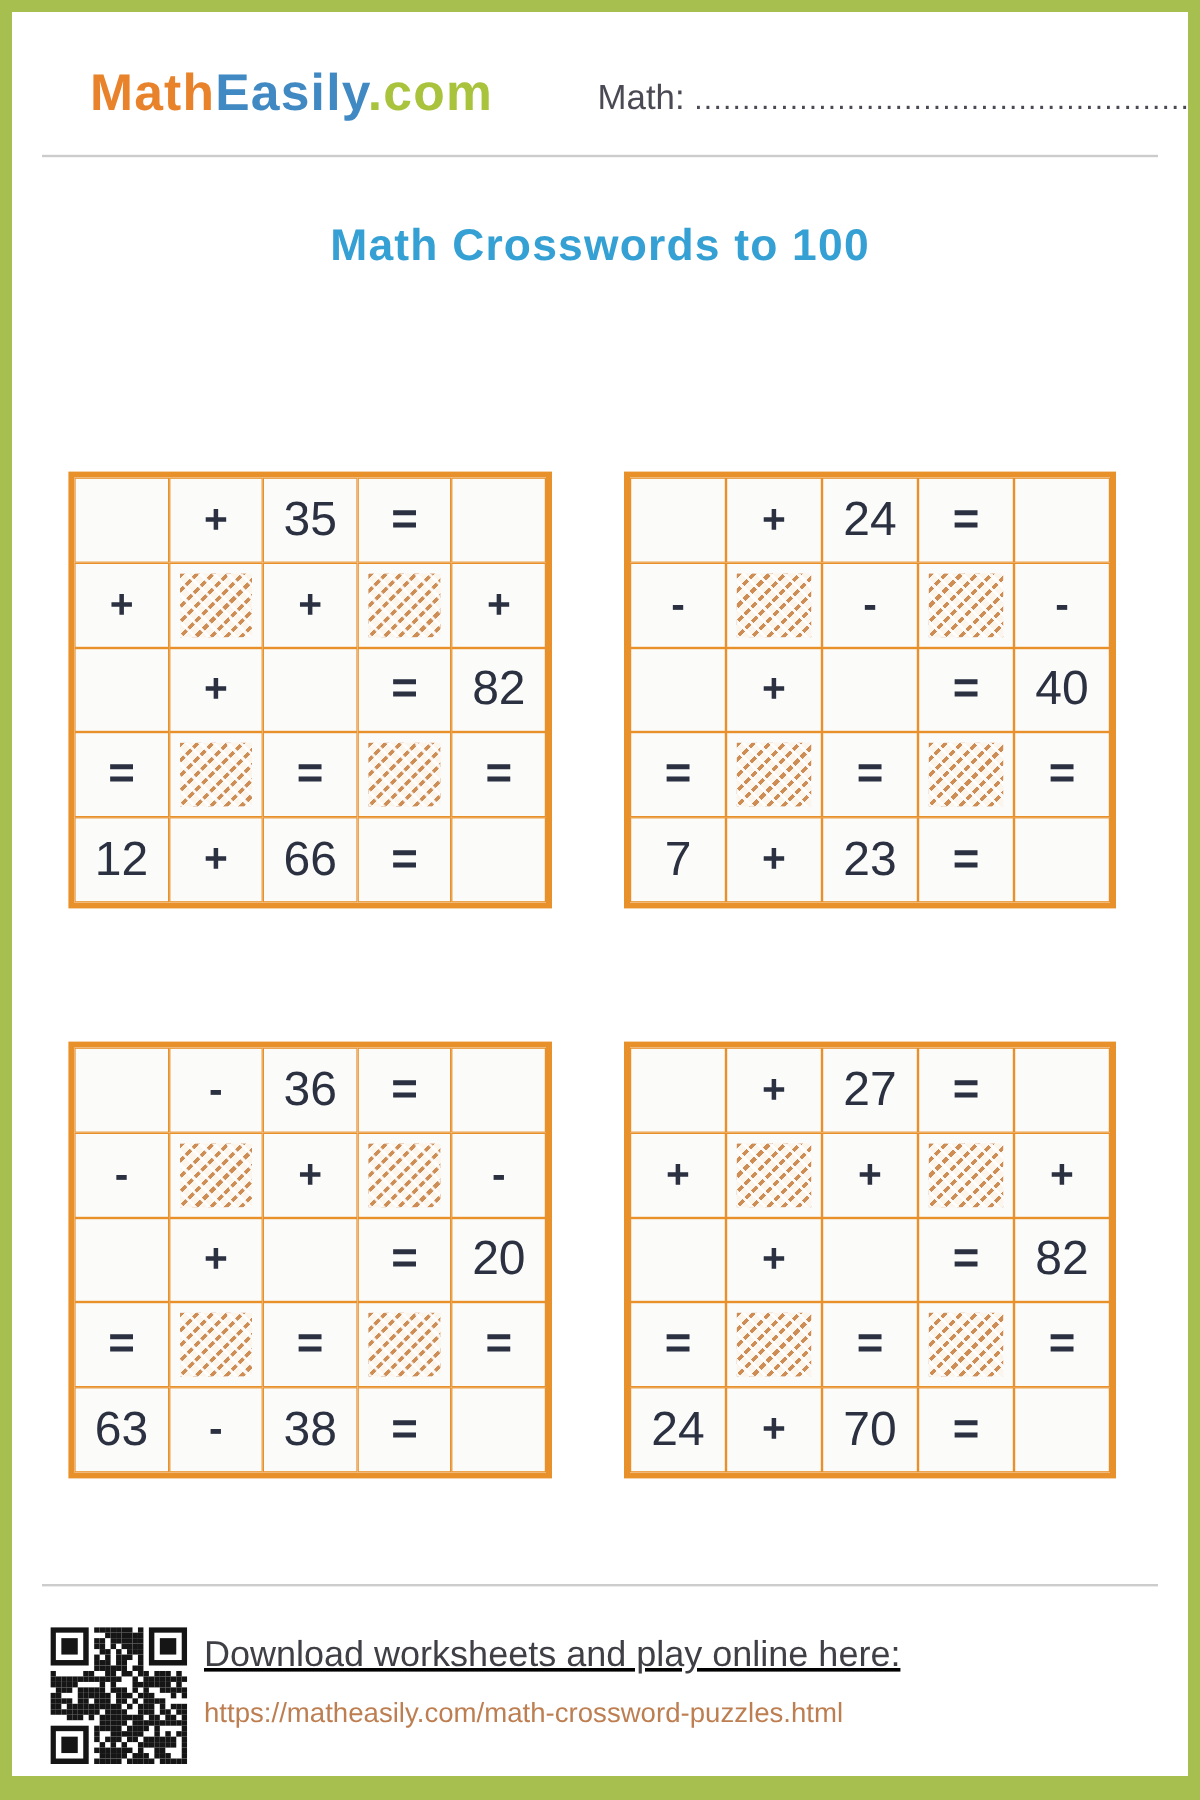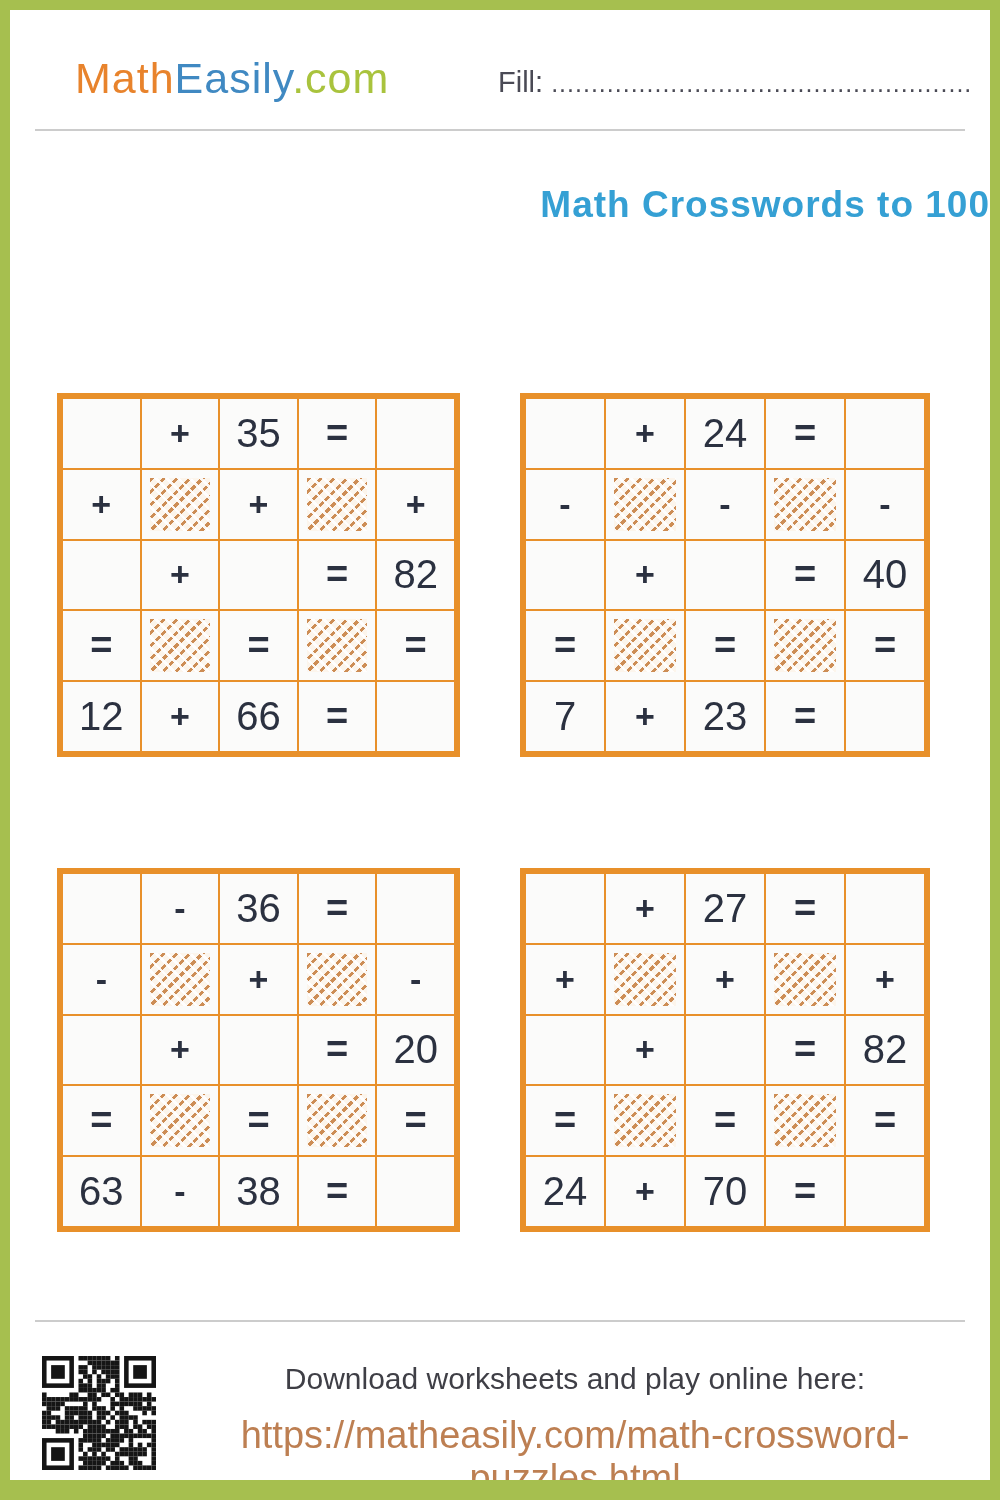--- a/index.html
+++ b/index.html
@@ -12,31 +12,31 @@
   body{
     width:1000px; height:1500px; margin:0; background:#fff;
     font-family:"Liberation Sans", sans-serif;
   }
   .page{
     position:relative; width:1000px; height:1500px;
     border:10px solid var(--green); border-bottom-width:20px;
     background:#ffffff; overflow:hidden;
   }
   
-  .logo{position:absolute; left:65px; top:44px; font-size:43px; font-weight:normal; letter-spacing:1px;}
+  .logo{position:absolute; left:65px; top:44px; font-size:43px; font-weight:bold; letter-spacing:1px;}
   .logo .m{color:var(--logo-orange);}
   .logo .e{color:var(--logo-blue);}
   .logo .c{color:var(--logo-green);}
   .name-line{position:absolute; left:488px; top:56px; font-size:29px; color:#4a4a55; white-space:nowrap;}
   .name-line .dots{letter-spacing:1px; font-size:25px; color:#4a4a55;}
   .divider{position:absolute; left:25px; width:930px; height:2px; background:var(--divider);}
   .divider.top{top:119px;}
   .divider.bottom{top:1310px;}
   
-  .title{position:absolute; top:174px; left:0; width:100%; text-align:right;
+  .title{position:absolute; top:174px; left:0; width:100%; text-align:center;
     font-size:37px; font-weight:bold; color:var(--title-blue); letter-spacing:1px;}
   .instructions{position:absolute; top:290px; left:0; width:100%; text-align:center;
     font-size:27px; color:var(--gray);}
   
   .mathgrid{
     position:absolute; display:grid;
     grid-template-columns:repeat(5,1fr); grid-template-rows:repeat(5,1fr);
     border:5px solid var(--grid); background:#fff;
   }
   .g1{left:47px; top:383px; width:403px; height:364px;}
@@ -52,35 +52,35 @@
   .cell .eq{font-size:38px; font-weight:bold;}
   .hatch{
     position:absolute; inset:8px;
     background-color:var(--hatch-bg);
     background-image:
       repeating-linear-gradient(45deg, rgba(255,255,255,0.92) 0 2.5px, transparent 2.5px 8px),
       repeating-linear-gradient(135deg, var(--hatch) 0 3px, transparent 3px 9px);
   }
   
   .qr{position:absolute; left:32px; top:1346px; width:114px; height:114px;}
-  .footer-text{position:absolute; left:160px; top:1352px; width:810px; text-align:center;}
+  .footer-text{position:absolute; left:160px; top:1352px; width:810px; text-align:left;text-decoration:underline;}
   .footer-text .cta{font-size:30px; color:var(--gray); margin-bottom:18px;}
-  .footer-text .url{font-size:38px; color:var(--link); text-decoration:none; display:inline-block;}
+  .footer-text .url{font-size:23px; color:var(--link); text-decoration:none; display:inline-block;}
 </style>
 </head>
 <body>
 
 <div class="page">
 
   <div class="logo">
     <span class="m">Math</span><span class="e">Easily</span><span class="c">.com</span>
   </div>
 
   <div class="name-line">
-    <span>Fill:</span>
+    <span>Math:</span>
     <span class="dots">.....................................................</span>
   </div>
 
   <div class="divider top"></div>
 
   <h1 class="title">Math Crosswords to 100</h1>
 
 
   <section class="mathgrid g1">
       <div class="cell"></div>

